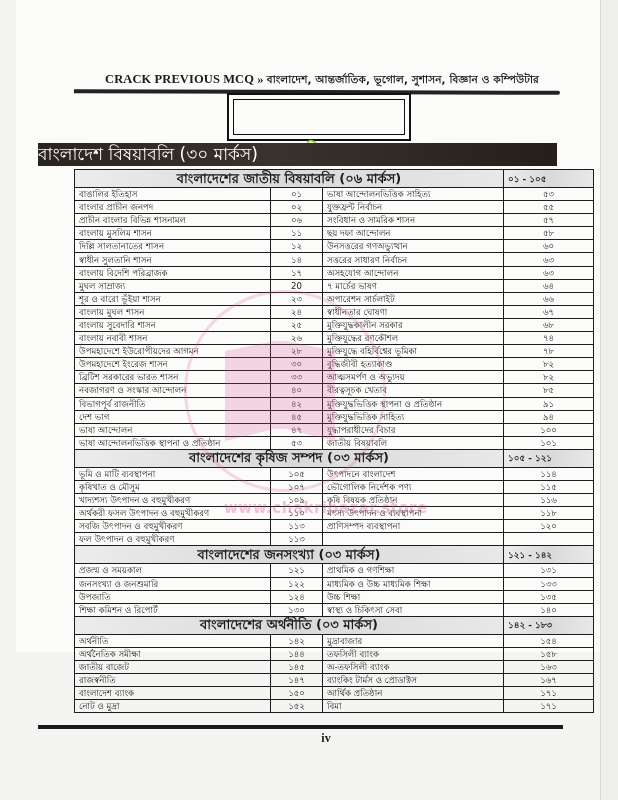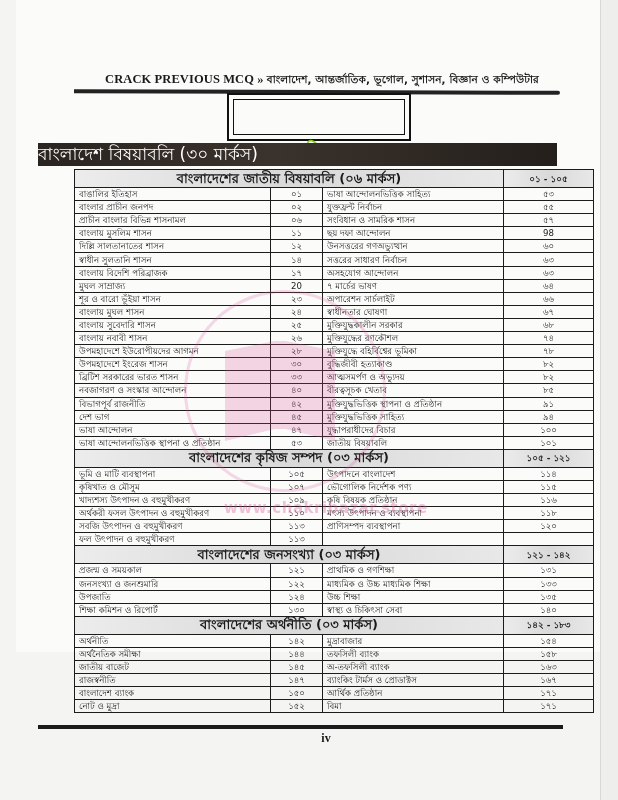--- a/index.html
+++ b/index.html
@@ -47,21 +47,21 @@
   .toc td {
     border:1px solid #1c1c1c; height:12.1px; padding:0 4px; line-height:12px;
     white-space:nowrap; overflow:hidden;
   }
   .toc td.num { text-align:center; }
   .toc tr.sec td {
     background:linear-gradient(90deg,#ececec,#d9d9d9 50%,#e8e8e8);
     height:17px; font-weight:bold;
   }
   .toc tr.sec td.sec-title { text-align:center; font-size:13px; }
-  .toc tr.sec td.sec-range { text-align:center; font-size:8.8px; }
+  .toc tr.sec td.sec-range { text-align:left; font-size:8.8px; }
   .foot-rule {
     position:absolute; left:22px; top:725px; width:525px; height:4px; background:#1a1a1a;
   }
   .page-num {
     position:absolute; left:290px; top:731px; width:40px; text-align:center;
     font-family:Liberation Serif, serif; font-weight:bold; font-size:12px;
   }
   .watermark {
     position:absolute; left:168px; top:290px; width:196px; height:196px; border-radius:50%;
     border:3px solid rgba(214,86,150,0.22); pointer-events:none;
@@ -121,21 +121,21 @@
         <tr>
           <td>প্রাচীন বাংলার বিভিন্ন শাসনামল</td>
           <td class="num">০৬</td>
           <td>সংবিধান ও সামরিক শাসন</td>
           <td class="num">৫৭</td>
         </tr>
         <tr>
           <td>বাংলায় মুসলিম শাসন</td>
           <td class="num">১১</td>
           <td>ছয় দফা আন্দোলন</td>
-          <td class="num">98</td>
+          <td class="num">৫৮</td>
         </tr>
         <tr>
           <td>দিল্লি সালতানাতের শাসন</td>
           <td class="num">১২</td>
           <td>উনসত্তরের গণঅভ্যুত্থান</td>
           <td class="num">৬০</td>
         </tr>
         <tr>
           <td>স্বাধীন সুলতানি শাসন</td>
           <td class="num">১৪</td>

